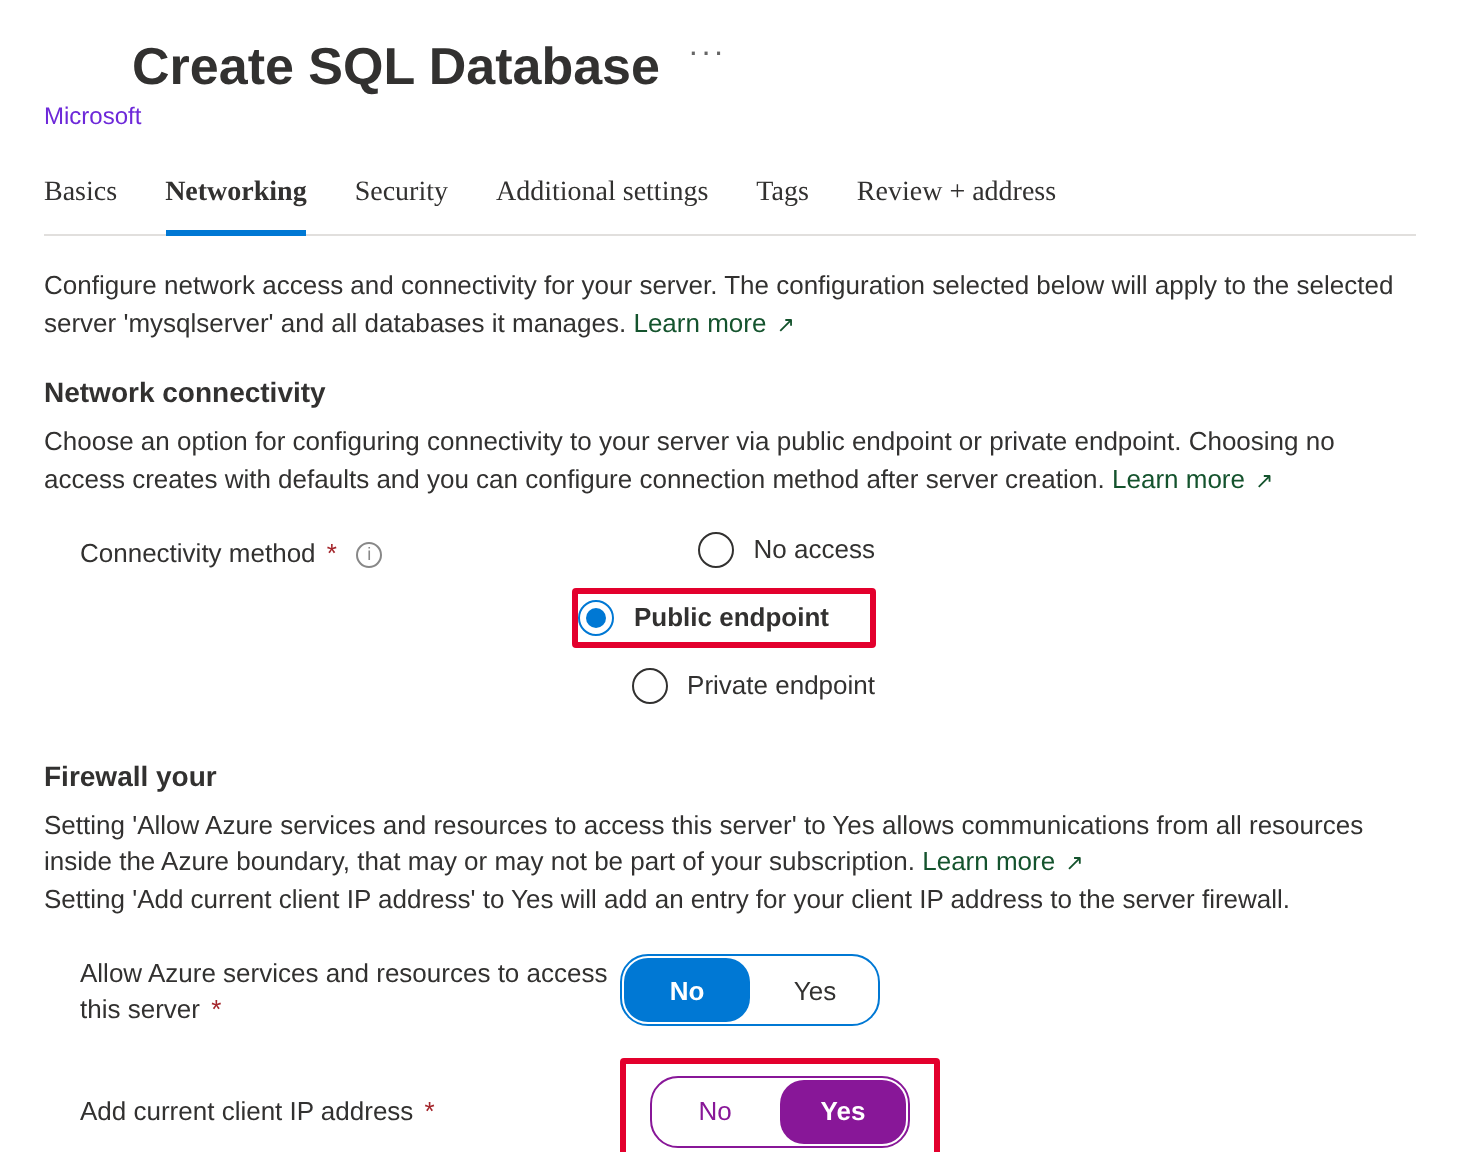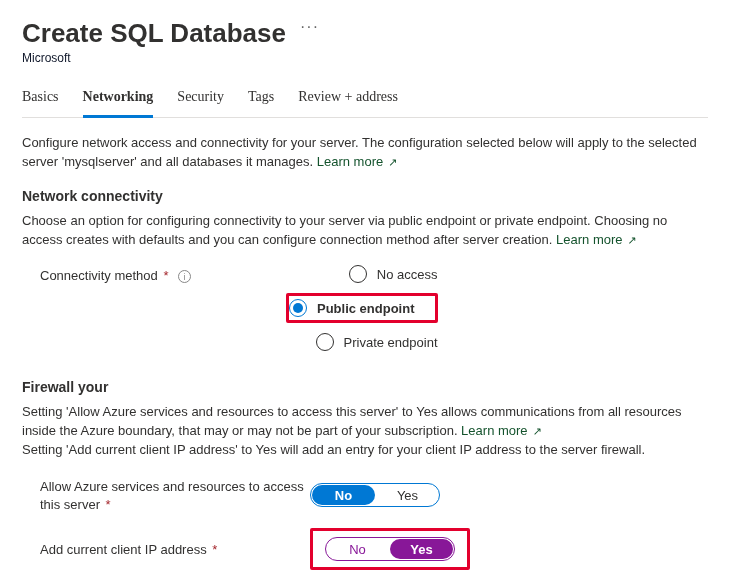--- a/index.html
+++ b/index.html
@@ -6,24 +6,24 @@
   body {
     margin: 0;
     padding: 18px 22px;
     font-family: "Segoe UI", Arial, sans-serif;
     font-size: 13px;
     color: #323130;
     width: 730px;
     background: #fff;
   }
   .header { margin-bottom: 18px; }
-  .title-row { display: flex; align-items: flex-start; gap: 14px; }
+  .title-row { display: flex; align-items: flex-start; gap: 14px; margin-left: 44px; }
   .page-title { font-size: 26px; font-weight: 600; margin: 0; }
   .more-icon { color: #666; font-size: 16px; letter-spacing: 1px; cursor: pointer; }
-  .subtitle { font-size: 12px; color: #0f172a; margin-top: 2px; }
+  .subtitle { font-size: 12px; color: #6d28d9; margin-top: 2px; }
   .tabs {
     display: flex;
     gap: 24px;
     border-bottom: 1px solid #e1dfdd;
     margin-bottom: 16px;
   }
   .tab {
     padding: 6px 0 10px 0;
     font-size: 14px;
     color: #323130;
@@ -75,21 +75,21 @@
     display: inline-flex;
     margin-left: -4px;
     padding-left: 0;
   }
   .highlight-box .radio-opt { padding-left: 0; font-weight: bold; }
   .toggle {
     display: inline-flex;
     border: 1px solid #8a8886;
     border-radius: 14px;
     overflow: hidden;
-    height: 24px;
+    height: 36px;
     width: 130px;
     align-items: stretch;
     font-size: 13px;
     cursor: pointer;
   }
   .toggle .half {
     flex: 1;
     display: flex; align-items: center; justify-content: center;
   }
   .toggle.no-sel { border-color: #0078d4; }
@@ -115,20 +115,21 @@
     <h1 class="page-title">Create SQL Database</h1>
     <span class="more-icon">···</span>
   </div>
   <div class="subtitle">Microsoft</div>
 </div>
 
 <div class="tabs">
   <div class="tab">Basics</div>
   <div class="tab active">Networking</div>
   <div class="tab">Security</div>
+  <div class="tab">Additional settings</div>
   <div class="tab">Tags</div>
   <div class="tab">Review + address</div>
 </div>
 
 <div class="desc">
   <span>Configure network access and connectivity for your server. The configuration selected below will apply to the selected server 'mysqlserver' and all databases it manages. </span><a class="link"><span>Learn more</span><span class="ext-icon"> ↗</span></a>
 </div>
 
 <div class="section-title">Network connectivity</div>
 

